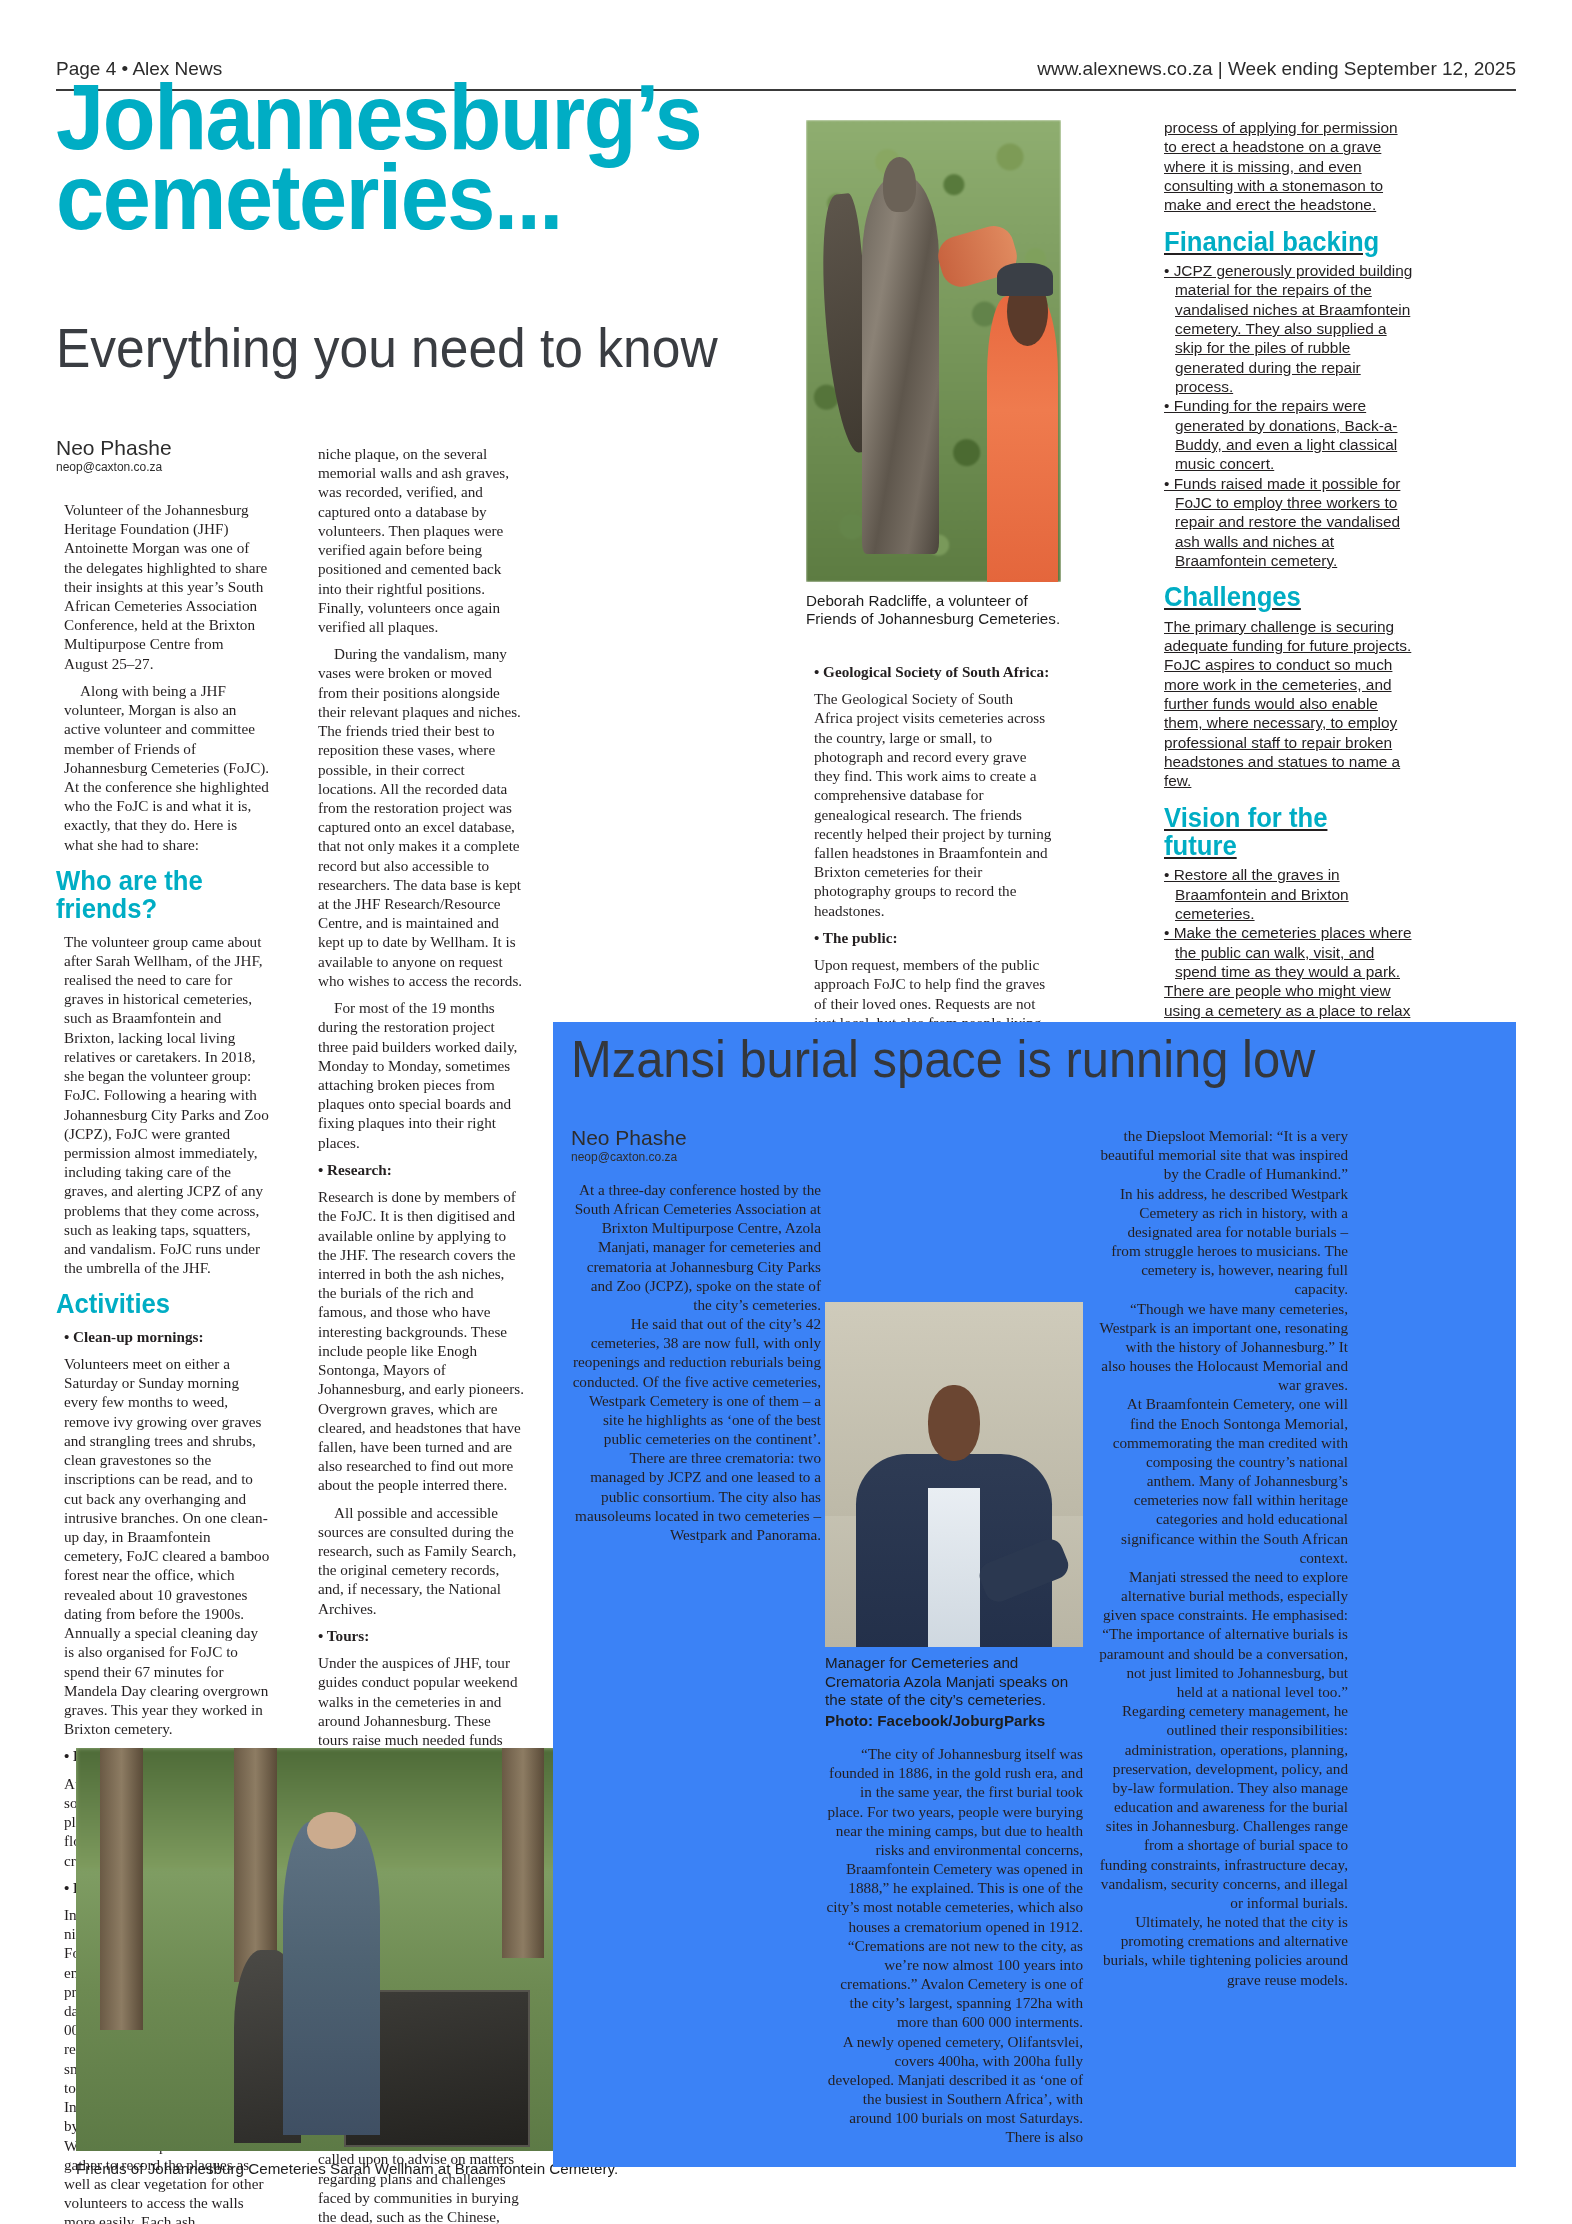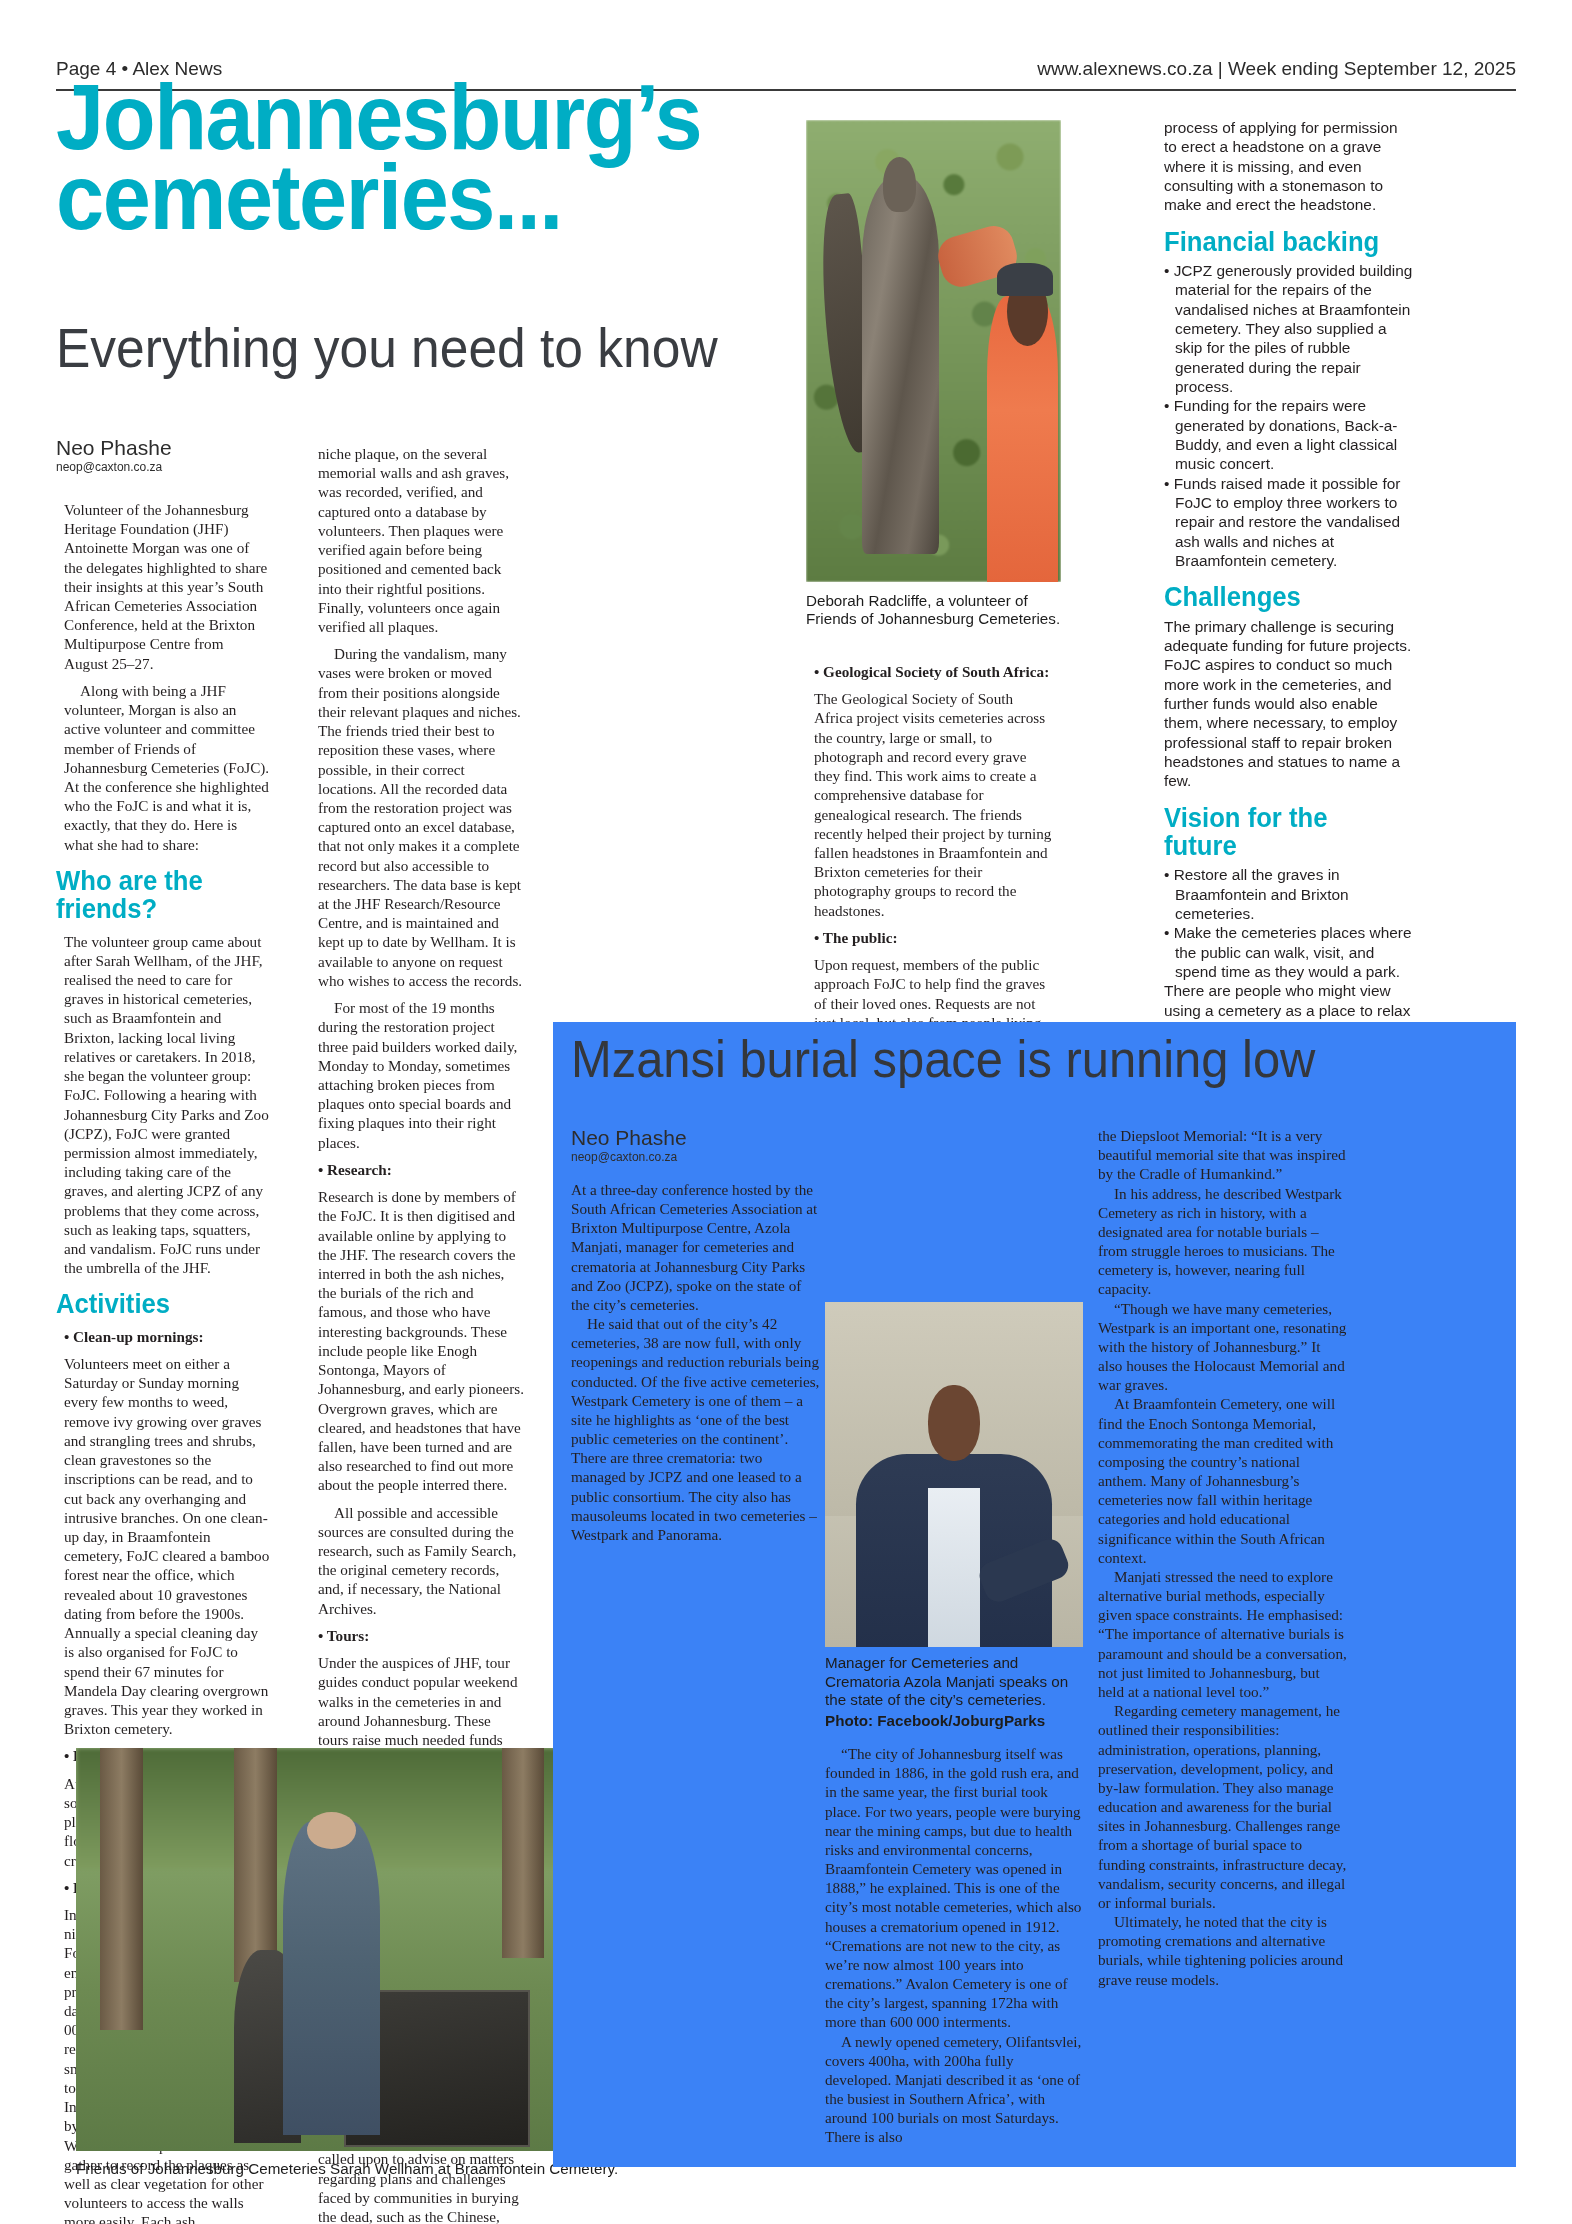--- a/index.html
+++ b/index.html
@@ -36,38 +36,38 @@
     margin:13px 0 5px 0;transform:scaleX(0.95);transform-origin:left center;}
   .bold-s{font-weight:bold;}
 
   .byline{font-family:"Liberation Sans Narrow","Liberation Sans",sans-serif;
     color:#2d2d2d;}
   .byline .nm{font-size:21px;line-height:1.12;}
   .byline .em{font-size:12px;line-height:1.2;}
 
   
   .sans-body{font-family:"Liberation Sans Narrow","Liberation Sans",sans-serif;
-    font-size:15.4px;line-height:1.255;color:#231f20;}
+    font-size:15.4px;line-height:1.255;color:#231f20;text-decoration:underline;}
   .sans-body p{margin:0;text-indent:0;}
   .sans-body .li{padding-left:11px;text-indent:-11px;}
 
   
   .photo{position:absolute;overflow:hidden;}
   .cap{position:absolute;font-family:"Liberation Sans Narrow","Liberation Sans",sans-serif;
     font-size:15.2px;line-height:1.2;color:#1c1c1c;}
 
   
   .feature{position:absolute;left:553px;top:1022px;width:963px;height:1145px;
     background:#3b82f6;}
   .feature-h{position:absolute;left:18px;top:10px;width:930px;
     font-family:"Liberation Sans Narrow","Liberation Sans",sans-serif;
     font-size:52px;line-height:1.05;color:#34373c;
     transform:scaleX(0.94);transform-origin:left top;}
   .fcol{position:absolute;font-size:15.2px;line-height:1.262;}
-  .fcol p{margin:0;text-indent:16px;}
+  .fcol p{margin:0;text-indent:16px;text-align:right;}
   .fcol p.noind{text-indent:0;}
 
   .fcap{position:absolute;font-family:"Liberation Sans Narrow","Liberation Sans",sans-serif;
     font-size:15.2px;line-height:1.22;color:#1c1c1c;}
   .leafy{position:absolute;inset:0;
     background:
       radial-gradient(circle at 12% 18%, #6f8f4e 0 9px, transparent 10px),
       radial-gradient(circle at 32% 9%, #89a762 0 12px, transparent 13px),
       radial-gradient(circle at 58% 14%, #587a3c 0 10px, transparent 11px),
       radial-gradient(circle at 80% 8%, #7d9b56 0 13px, transparent 14px),

